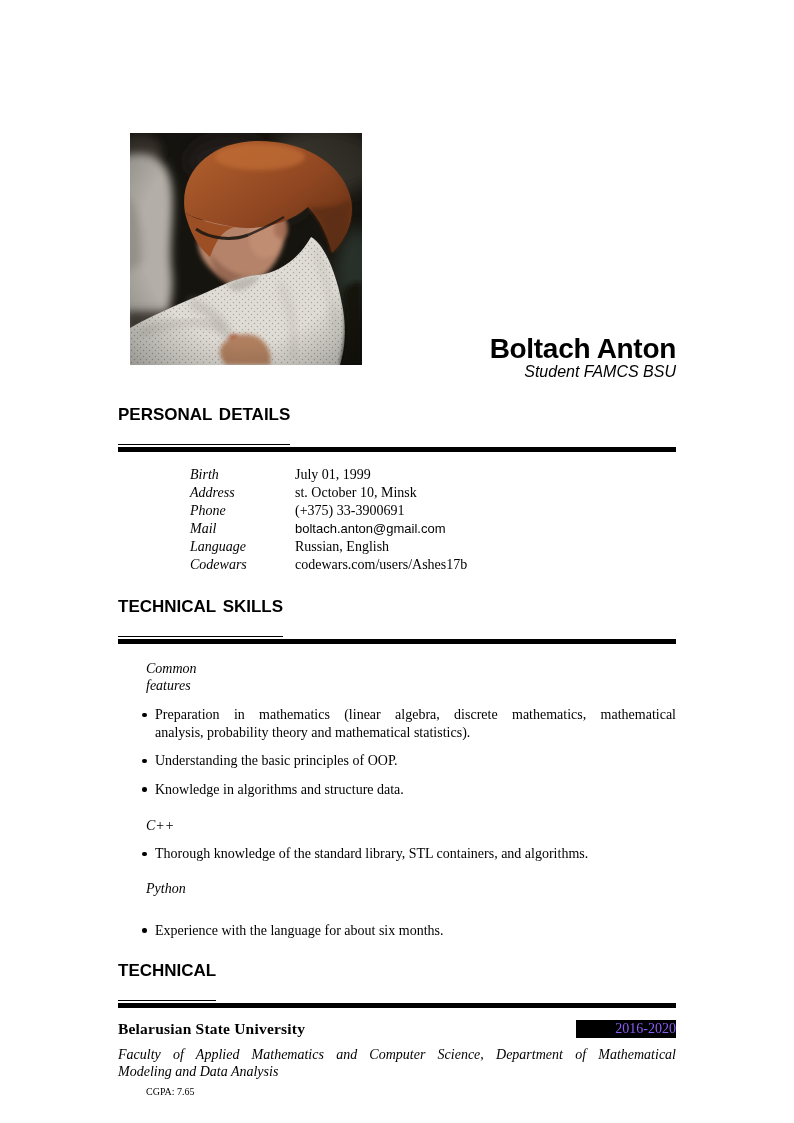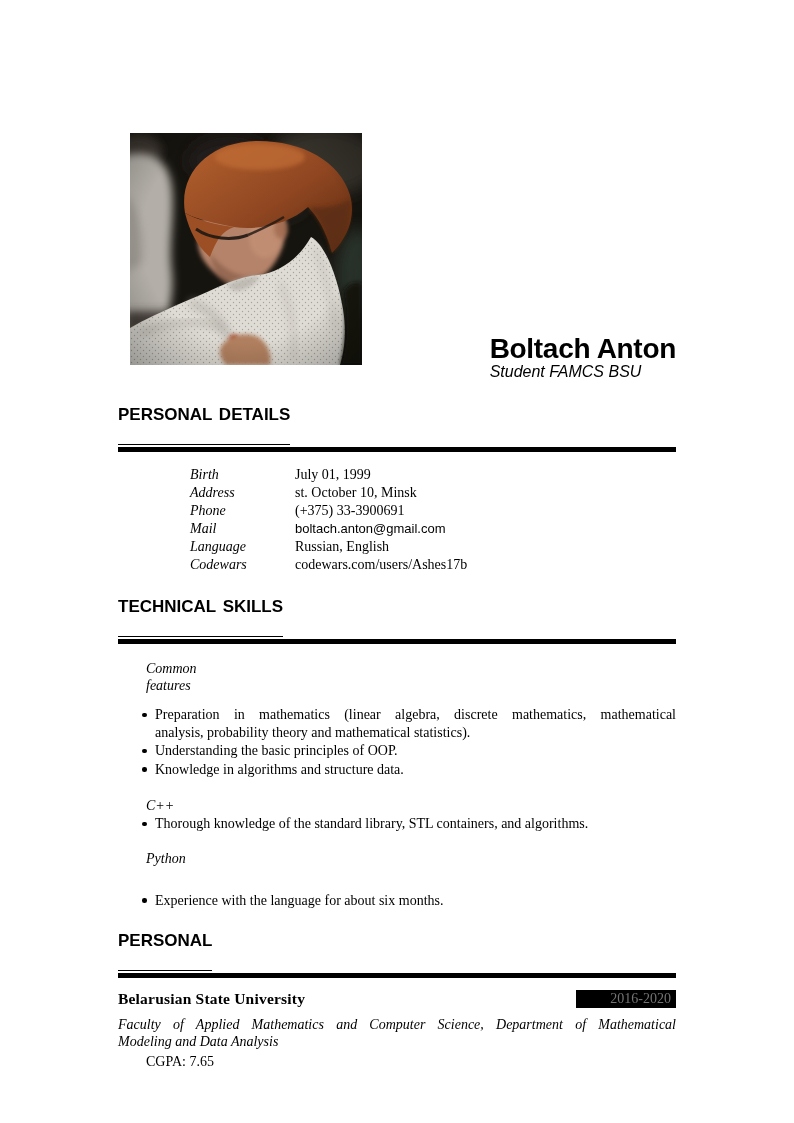--- a/index.html
+++ b/index.html
@@ -21,20 +21,21 @@
     top: 133px;
     width: 232px;
     height: 232px;
   }
   .photo svg { display: block; width: 100%; height: 100%; }
 
   .name-block {
     position: absolute;
     right: 118px;
     top: 334px;
+    text-align: right;
     font-family: "Liberation Sans", sans-serif;
   }
   .person-name {
     font-size: 28px;
     font-weight: 700;
     line-height: 30px;
     letter-spacing: -0.3px;
     white-space: nowrap;
   }
   .person-subtitle {
@@ -103,56 +104,55 @@
   .bullet .dot {
     position: absolute;
     left: -13px;
     top: 6.5px;
     width: 4.5px;
     height: 4.5px;
     border-radius: 50%;
     background: #000;
   }
   .b-m12 { margin-top: 12px; }
-  .b-m13 { margin-top: 1px; }
+  .b-m13 { margin-top: 11px; }
   .b-m15 { margin-top: 25px; }
   .jline { display: block; text-align: justify; text-align-last: justify; }
   .lline { display: block; }
 
   
   .edu-row {
     display: flex;
     justify-content: space-between;
     align-items: flex-start;
     margin-top: 12px;
     line-height: 18px;
   }
   .institution {
     font-weight: 700;
     font-size: 15.5px;
     letter-spacing: 0.2px;
   }
   .period-box {
     background: #000000;
-    color: #737373;
+    color: #8b5cf6;
     width: 100px;
     height: 18px;
     line-height: 18px;
     text-align: right;
-    padding-right: 5px;
     font-size: 14px;
   }
   .faculty {
     margin-top: 9px;
     font-style: italic;
     font-size: 14px;
     line-height: 16.5px;
     width: 558px;
   }
-  .cgpa { margin: 3px 0 0 28px; font-size: 14px; line-height: 18px; }
+  .cgpa { margin: 3px 0 0 28px; font-size: 10px; line-height: 18px; }
 </style>
 </head>
 <body>
 
 <div class="page">
 
   <div class="photo">
     <svg viewBox="0 0 232 232" preserveAspectRatio="none">
       <defs>
         <filter id="b8" x="-40%" y="-40%" width="180%" height="180%">
@@ -299,21 +299,21 @@
         <span class="lline">Python</span>
       </div>
       <div class="bullet b-m15">
         <span class="dot"></span>
         <span class="lline">Experience with the language for about six months.</span>
       </div>
     </div>
 
     <div class="sec sec-education">
       <div class="sec-head">
-        <span class="sec-title">PERSONAL</span>
+        <span class="sec-title">TECHNICAL</span>
         <div class="sec-rule"></div>
       </div>
       <div class="edu-row">
         <span class="institution">Belarusian State University</span>
         <span class="period-box">2016-2020</span>
       </div>
       <div class="faculty">
         <span class="jline">Faculty of Applied Mathematics and Computer Science, Department of Mathematical</span>
         <span class="lline">Modeling and Data Analysis</span>
       </div>

